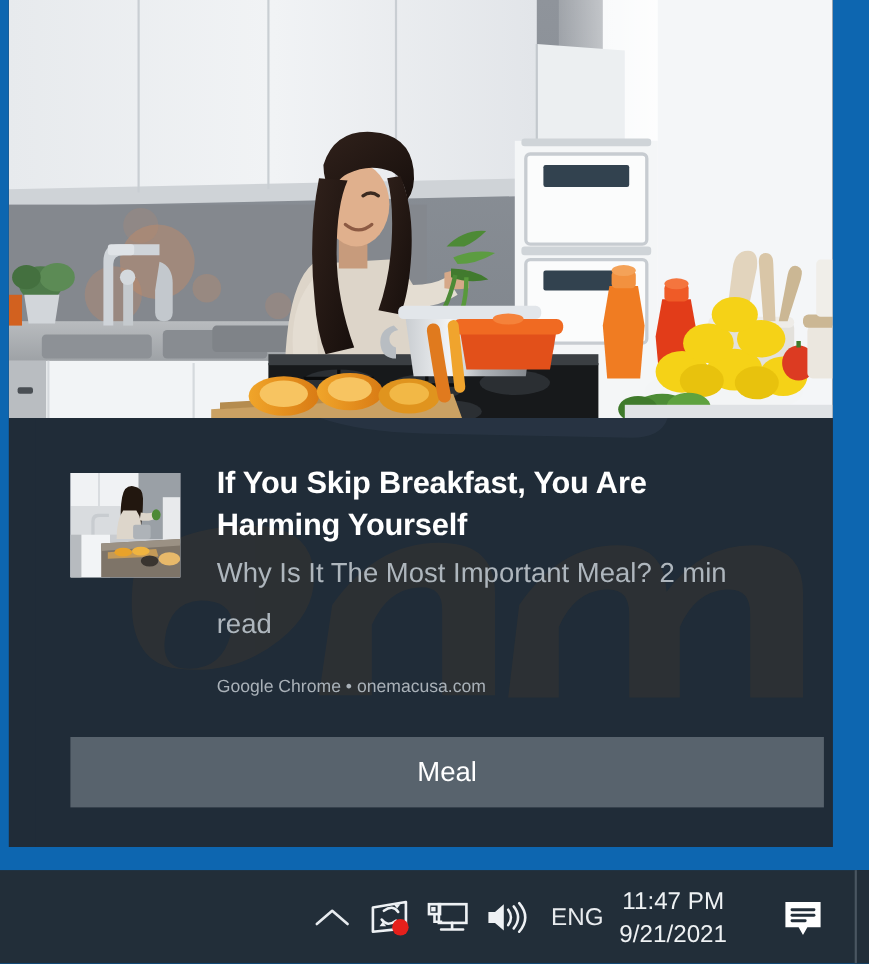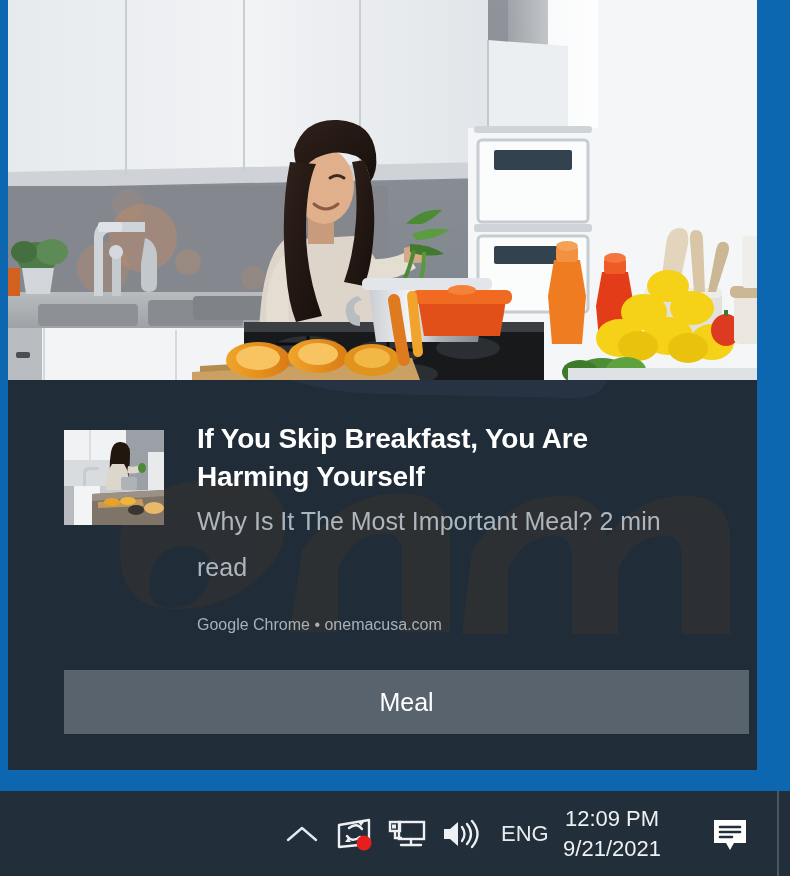--- a/index.html
+++ b/index.html
@@ -448,21 +448,21 @@
         <path d="M22 9 q5 7 0 14" stroke="#eef1f4" stroke-width="2.3" fill="none" stroke-linecap="round"></path>
         <path d="M27 6 q8 10 0 20" stroke="#eef1f4" stroke-width="2.3" fill="none" stroke-linecap="round"></path>
         <path d="M32 3 q11 13 0 26" stroke="#eef1f4" stroke-width="2.3" fill="none" stroke-linecap="round"></path>
       </svg>
     </div>
 
     <div class="lang">ENG</div>
   </div>
 
   <div id="clock">
-    <div>12:09 PM</div>
+    <div>11:47 PM</div>
     <div>9/21/2021</div>
   </div>
 
   <div id="action-center">
     <svg width="40" height="40" viewBox="0 0 40 40" xmlns="http://www.w3.org/2000/svg">
       <path d="M4 6 L36 6 L36 29 L24 29 L20 36 L16 29 L4 29 Z" fill="#ffffff"></path>
       <g stroke="#222e39" stroke-width="2.6" stroke-linecap="round">
         <path d="M10 13 L30 13"></path>
         <path d="M10 18 L30 18"></path>
         <path d="M10 23 L22 23"></path>

